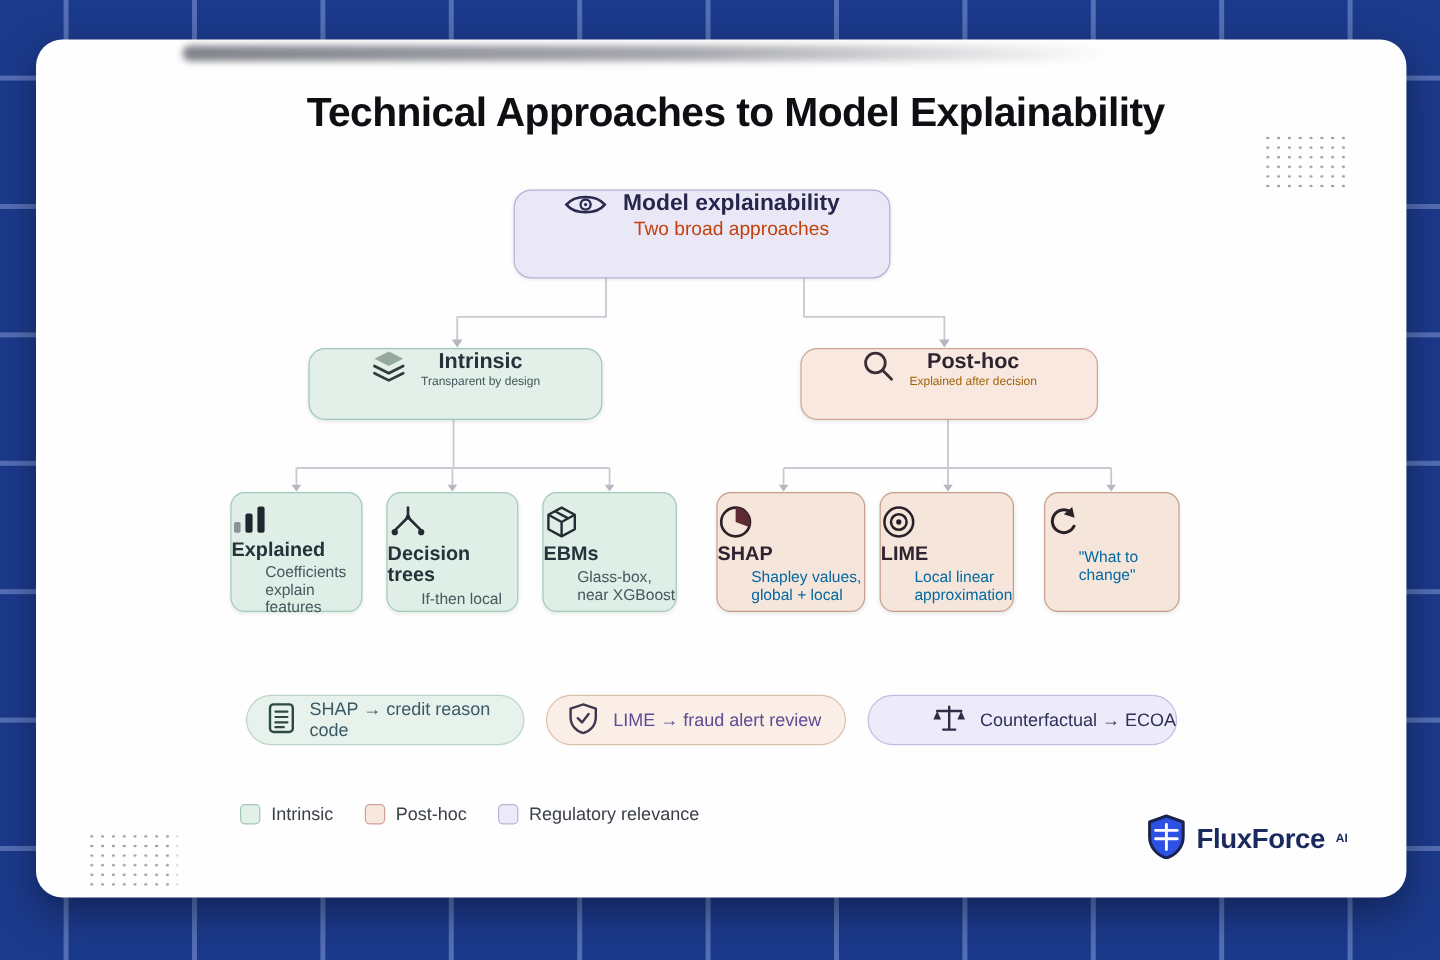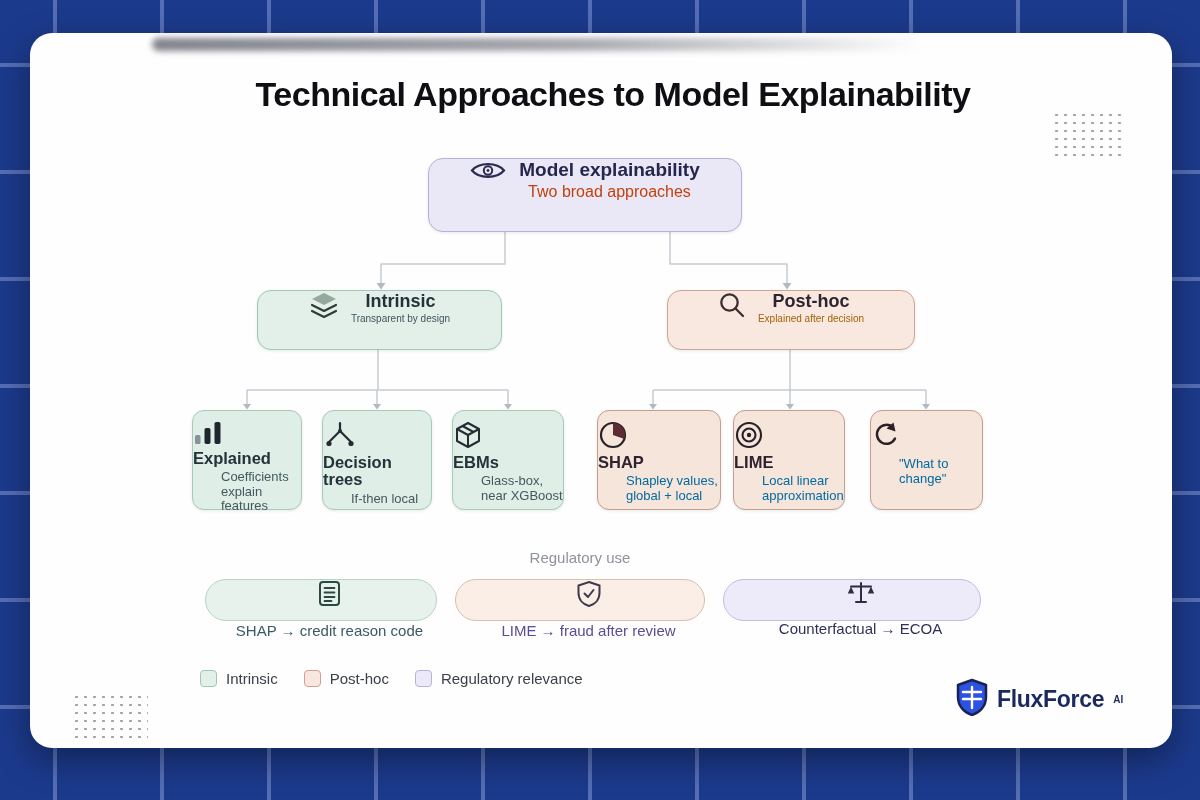--- a/index.html
+++ b/index.html
@@ -55,25 +55,25 @@
   .leaf-peach{background:#f6e5da;border:1.5px solid #c69f8c;}
   .leaf-peach .nt{color:#2e2430;} .leaf-peach .ns{color:#0369a1;}
   .l1{left:162px;width:110px;} .l2{left:292px;width:110px;} .l3{left:422px;width:112px;}
   .l4{left:567px;width:124px;} .l5{left:703px;width:112px;} .l6{left:840px;width:113px;}
   .leaf .nicon{margin-bottom:4px;height:30px;display:flex;align-items:center;}
   .reg-label{position:absolute;left:430px;top:516px;width:240px;text-align:center;
     font-size:15px;color:#8e929b;}
   .pill{
     position:absolute;top:546px;height:42px;border-radius:21px;display:flex;
     align-items:center;padding-left:17px;gap:12px;box-sizing:border-box;
-    font-size:15px;z-index:1;flex-direction:column;
+    font-size:15px;z-index:1;
   }
   .pill-shap{left:175px;width:232px;background:#e7f2ec;border:1.5px solid #b6d5c5;color:#3b5a66;}
   .pill-lime{left:425px;width:250px;background:#faeee6;border:1.5px solid #d9c0ab;color:#5d4b93;}
-  .pill-cf{left:693px;width:258px;background:#edebf9;border:1.5px solid #c2bce2;color:#2f3058;}
+  .pill-cf{left:693px;width:258px;background:#edebf9;border:1.5px solid #c2bce2;color:#2f3058;justify-content:flex-end;}
   .legend{position:absolute;left:170px;top:637px;display:flex;gap:26px;align-items:center;}
   .legend .item{display:flex;align-items:center;gap:9px;font-size:15px;color:#3b4048;}
   .swatch{width:15px;height:15px;border-radius:4px;display:inline-block;}
   .sw-intrinsic{background:#e3f0e9;border:1.5px solid #9fc7b3;}
   .sw-posthoc{background:#f8e7de;border:1.5px solid #cf9f93;}
   .sw-reg{background:#eceaf8;border:1.5px solid #b9b3d6;}
   .brand{position:absolute;left:925px;top:645px;display:flex;align-items:center;gap:8px;}
   .brand-name{font-size:23px;font-weight:700;color:#1b2a5e;letter-spacing:-.3px;}
   .brand-sup{font-size:10px;font-weight:700;color:#1b2a5e;vertical-align:super;margin-left:1px;}
   .dots{
@@ -215,40 +215,39 @@
   <div class="node leaf leaf-peach l6">
     <span class="nicon">
       <svg width="30" height="30" viewBox="0 0 30 30">
         <path d="M24,18.5 A9.5,9.5 0 1 1 21.5,7" fill="none" stroke="#2a2127" stroke-width="2.5" stroke-linecap="round"></path>
         <polygon points="22.5,2.5 24.5,11.5 15.5,8.5" fill="#2a2127"></polygon>
       </svg>
     </span>
     <div class="ns">"What to change"</div>
   </div>
 
-  <div class="reg-label">Regulatory use</div>
 
   <div class="pill pill-shap">
     <span>
       <svg width="23" height="27" viewBox="0 0 23 27">
         <rect x="2" y="2" width="19" height="23" rx="3" fill="none" stroke="#2d4a42" stroke-width="2"></rect>
         <path d="M6.5,8 L16.5,8 M6.5,12.5 L16.5,12.5 M6.5,17 L16.5,17 M6.5,21 L13.5,21" stroke="#2d4a42" stroke-width="1.8" stroke-linecap="round"></path>
       </svg>
     </span>
     <span>SHAP → credit reason code</span>
   </div>
 
   <div class="pill pill-lime">
     <span>
       <svg width="26" height="27" viewBox="0 0 26 27">
         <path d="M13,2 L23.5,5.5 L23.5,13 C23.5,19.5 19,24.3 13,26 C7,24.3 2.5,19.5 2.5,13 L2.5,5.5 Z" fill="none" stroke="#3f3850" stroke-width="2"></path>
         <path d="M8.5,13.5 L12,17 L17.5,10" fill="none" stroke="#3f3850" stroke-width="2" stroke-linecap="round" stroke-linejoin="round"></path>
       </svg>
     </span>
-    <span>LIME → fraud after review</span>
+    <span>LIME → fraud alert review</span>
   </div>
 
   <div class="pill pill-cf">
     <span>
       <svg width="28" height="25" viewBox="0 0 28 25">
         <path d="M14,3 L14,21 M9,22 L19,22 M4,6.5 L24,6.5" stroke="#2d2d44" stroke-width="2" stroke-linecap="round"></path>
         <polygon points="4,6.5 0.8,13.5 7.2,13.5" fill="#2d2d44"></polygon>
         <polygon points="24,6.5 20.8,13.5 27.2,13.5" fill="#2d2d44"></polygon>
       </svg>
     </span>

